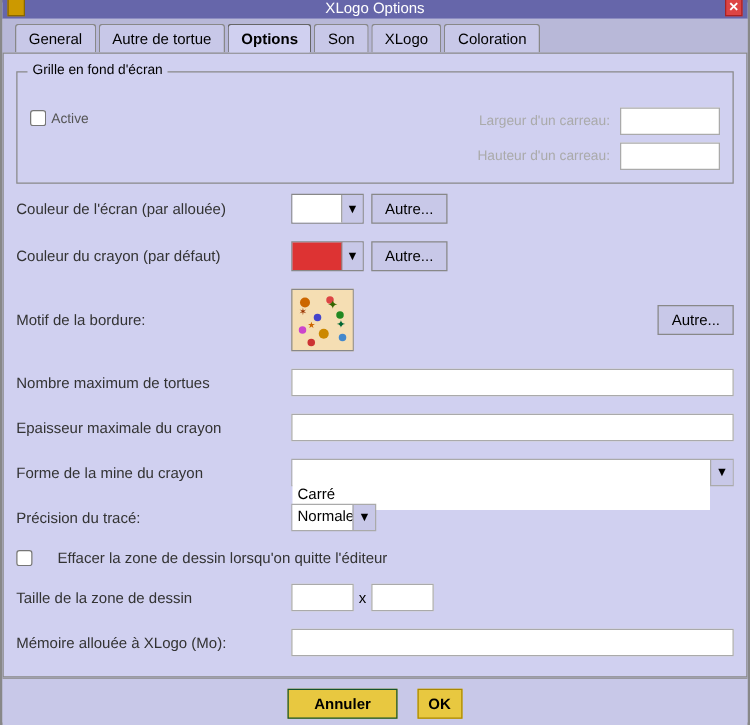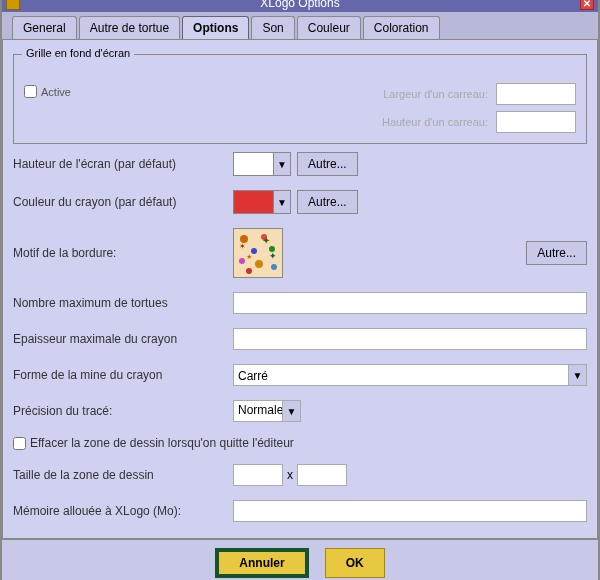--- a/index.html
+++ b/index.html
@@ -177,21 +177,21 @@
     }
     .select-combo {
       flex: 1;
       display: flex;
       border: 1px solid #aaa;
       height: 22px;
     }
     .select-text {
       flex: 1;
       background: white;
-      padding: 4px 4px;
+      padding: 20px 4px;
       font-size: 12px;
     }
     .select-arrow {
       width: 18px;
       background: #c8c8e8;
       border-left: 1px solid #aaa;
       display: flex;
       align-items: center;
       justify-content: center;
       font-size: 10px;
@@ -215,20 +215,21 @@
       display: flex;
       align-items: center;
       justify-content: center;
       font-size: 10px;
       cursor: pointer;
     }
     .checkbox-row {
       display: flex;
       align-items: center;
       margin-bottom: 6px;
+      gap: 16px;
     }
     .taille-row {
       display: flex;
       align-items: center;
       margin-bottom: 6px;
     }
     .taille-label {
       flex: 0 0 220px;
       font-size: 12px;
       color: #333;
@@ -250,27 +251,27 @@
       display: flex;
       justify-content: center;
       gap: 16px;
       padding: 8px;
       background: #c8c8e8;
       border-top: 1px solid #888;
     }
     .cancel-btn {
       padding: 4px 20px;
       background: #e8c840;
-      border: 4px solid #14532d;
+      border: 1px solid #14532d;
       cursor: pointer;
       font-size: 12px;
       font-weight: bold;
     }
     .ok-btn {
-      padding: 4px 20px;
+      padding: 4px 8px;
       background: #e8c840;
       border: 1px solid #aa8800;
       cursor: pointer;
       font-size: 12px;
       font-weight: bold;
     }
     .grille-right {
       flex: 1;
       display: flex;
       flex-direction: column;
@@ -307,21 +308,21 @@
     <div class="title-bar-icon"></div>
     <span>XLogo Options</span>
     <div class="close-btn">✕</div>
   </div>
 
   <div class="tabs">
     <div class="tab">General</div>
     <div class="tab">Autre de tortue</div>
     <div class="tab active">Options</div>
     <div class="tab">Son</div>
-    <div class="tab">Couleur</div>
+    <div class="tab">XLogo</div>
     <div class="tab">Coloration</div>
   </div>
 
   <div class="content">
 
     <div class="group-box">
       <span class="group-box-title">Grille en fond d'écran</span>
       <div style="display:flex; align-items:flex-start; margin-top:22px;">
         <div style="display:flex; align-items:center; gap:4px; flex:0 0 auto; padding-top:2px;">
           <input type="checkbox" style="">
@@ -334,21 +335,21 @@
           </div>
           <div class="grille-field-row">
             <span class="grille-field-label">Hauteur d'un carreau:</span>
             <input type="text" class="grille-input" style="">
           </div>
         </div>
       </div>
     </div>
 
     <div class="color-row">
-      <span class="color-label">Hauteur de l'écran (par défaut)</span>
+      <span class="color-label">Couleur de l'écran (par allouée)</span>
       <div class="color-combo">
         <div class="color-swatch" style="background:white;"></div>
         <div class="color-arrow">▼</div>
       </div>
       <button class="autre-btn">Autre...</button>
     </div>
 
     <div class="color-row">
       <span class="color-label">Couleur du crayon (par défaut)</span>
       <div class="color-combo">

